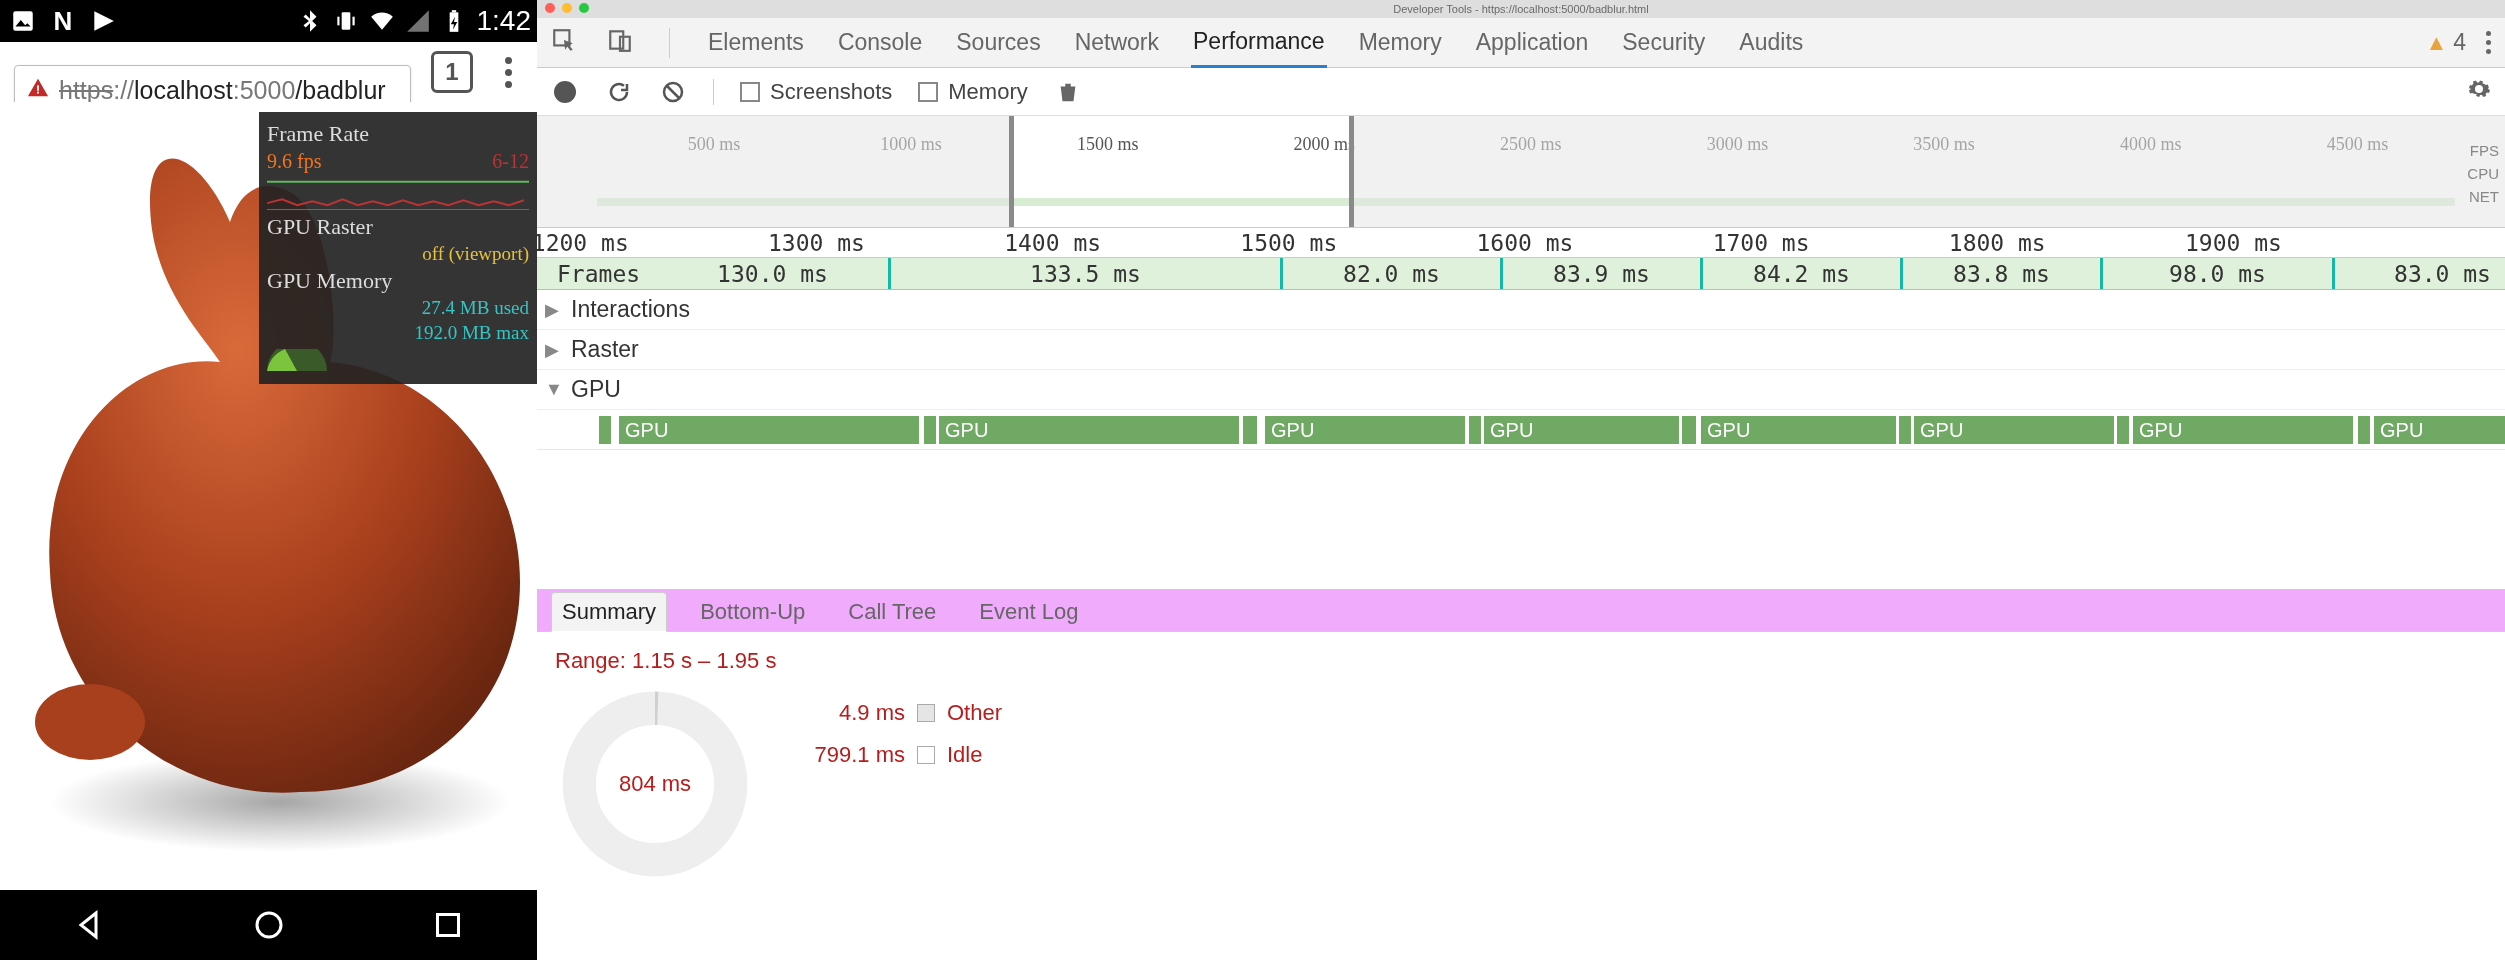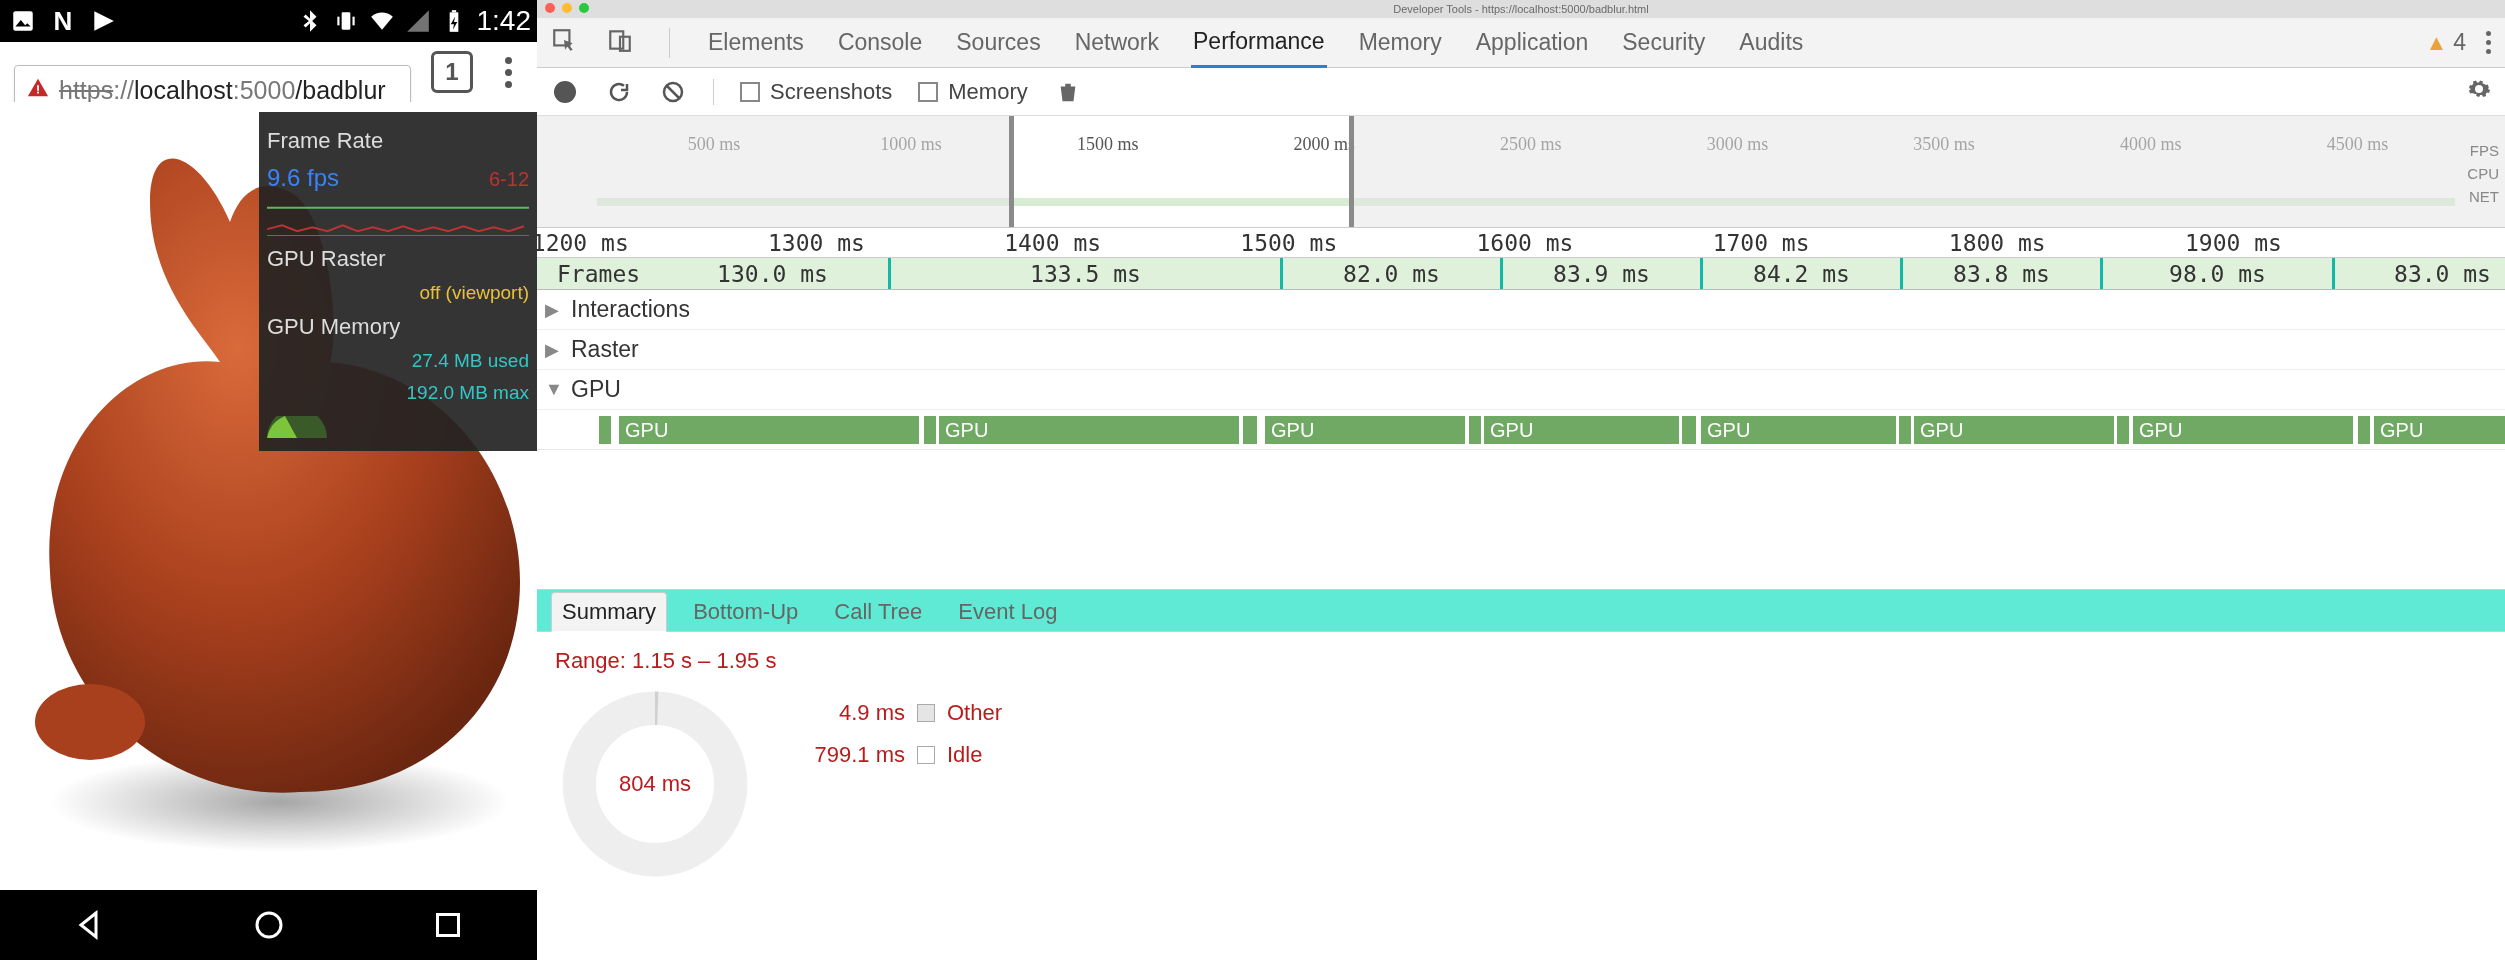--- a/index.html
+++ b/index.html
@@ -54,23 +54,23 @@
 }
 .bunny {
   position:absolute; left:0; top:40px; width:540px; height:720px;
 }
 .overlay {
   position:absolute; right:0; top:10px; width:278px;
   background:rgba(35,35,35,.92); color:#d5d5d5; font-size:20px;
   font-family: "Segoe UI", Arial, sans-serif;
   padding:6px 8px 8px 8px;
 }
-.overlay .row { margin:10px 0;}
+.overlay .row { margin:3px 0;font-family:Liberation Serif, serif;}
 .overlay .title { color:#ddd; font-size:22px; }
-.overlay .fps { color:#3b82f6; font-size:24px;text-align:center;}
+.overlay .fps { color:#f97316; font-size:20px;text-align:center;}
 .overlay .fpsrange { color:#b33; font-size:20px;}
 .overlay .line { display:flex; justify-content:space-between; align-items:baseline;}
 .overlay .graph { height:34px; margin:2px 0 4px 0; border-bottom:1px solid #4b7f3a; position:relative;}
 .overlay .graph svg { width:100%; height:100%; }
 .overlay .off { color:#e8c13a; text-align:right; font-size:19px;}
 .overlay .cyan { color:#34c6c6; text-align:right; font-size:19px;}
 .overlay .pie { width:60px; height:22px; margin-top:2px;}
 
 .nav-bar {
   height:70px; background:#000; color:#fff;
@@ -165,22 +165,22 @@
 .gpu-blk {
   position:absolute; top:6px; height:28px; background:#6fa963; color:#fff;
   font-size:20px; display:flex; align-items:center; padding:0 6px;
   white-space:nowrap; overflow:hidden;
 }
 .gpu-sliver{ position:absolute; top:6px; height:28px; background:#6fa963; width:8px;}
 
 .mid-space { height:140px; background:#fff; border-bottom:1px solid #ccc;}
 
 .details-tabs{
-  height:42px; display:flex; align-items:flex-end; gap:16px; padding:0 14px;
-  font-size:22px; color:#666; background:#5eead4; border-bottom:1px solid #ccc;
+  height:42px; display:flex; align-items:flex-end; gap:23px; padding:0 14px;
+  font-size:22px; color:#666; background:#f0abfc; border-bottom:1px solid #ccc;
 }
 .details-tabs .dt { padding:6px 10px;}
 .details-tabs .dt.active { color:#222; border:1px solid #ccc; border-bottom:1px solid #fff;
   background:#f3f3f3; border-radius:4px 4px 0 0; margin-bottom:-1px;}
 
 .summary {
   flex:1; background:#fff; padding:16px 18px; font-size:22px; color:#b91c1c;
 }
 .summary-row { display:flex; gap:40px;}
 .donut-wrap{ position:relative; width:200px;height:200px; margin-top:10px;}

